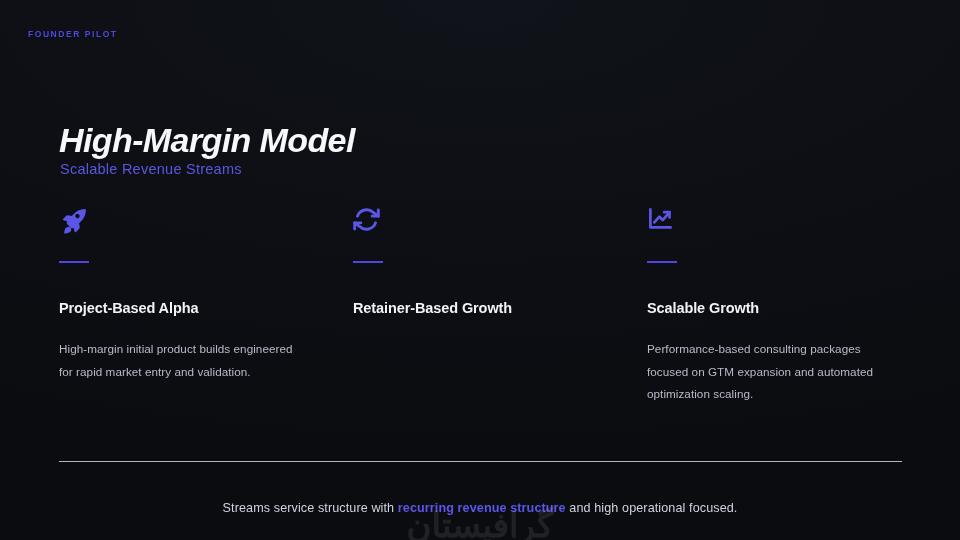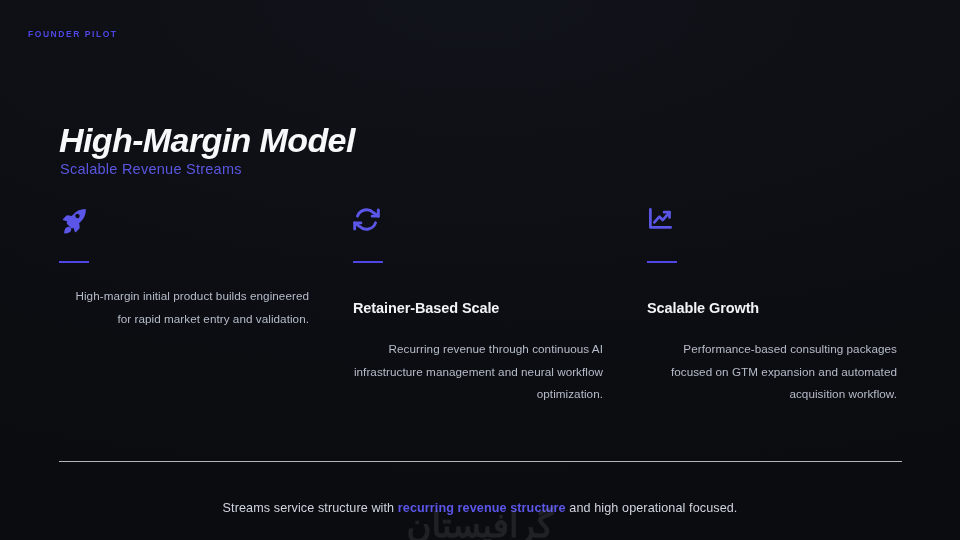--- a/index.html
+++ b/index.html
@@ -102,21 +102,20 @@
     letter-spacing: -0.1px;
     white-space: nowrap;
   }
 
   .col-body {
     margin-top: 22px;
     font-size: 11.7px;
     line-height: 22.5px;
     color: #b6bcc9;
     letter-spacing: 0.05px;
-    text-align: right;
   }
 
   
   .footer-rule {
     position: absolute;
     left: 59px;
     top: 461px;
     width: 843px;
     height: 1px;
     background: #d9dce2;
@@ -170,48 +169,48 @@
   <div class="columns">
 
     <div class="col">
       <div class="col-icon">
         <svg width="30" height="30" viewBox="0 0 24 24" fill="currentColor" aria-hidden="true">
           <path d="M21.3 2.7c-.15-.15-.37-.23-.6-.22-3.4.12-6.5 1.45-8.9 3.83l-1.6 1.6-3.05-.5a1.6 1.6 0 0 0-1.4.45L3.3 10.3a.7.7 0 0 0 .3 1.17l3.05.95-.1.1a1.4 1.4 0 0 0-.1 1.85l3.18 3.18c.5.5 1.3.47 1.85-.1l.1-.1.95 3.05a.7.7 0 0 0 1.17.3l2.44-2.45c.38-.38.55-.9.45-1.4l-.5-3.05 1.6-1.6c2.38-2.4 3.71-5.5 3.83-8.9a.73.73 0 0 0-.22-.6zM16.1 9.1a1.75 1.75 0 1 1-2.47-2.47A1.75 1.75 0 0 1 16.1 9.1z"></path>
           <path d="M5.6 17.1c-.9.9-1.36 3.2-1.5 4.3-.05.4.28.73.68.68 1.1-.14 3.4-.6 4.3-1.5.95-.95.98-2.4.07-3.3-.9-.91-2.35-.88-3.3.07z"></path>
         </svg>
       </div>
       <div class="col-rule"></div>
+      <div class="col-title">Project-Based Alpha</div>
       <div class="col-body">High-margin initial product builds engineered for rapid market entry and validation.</div>
     </div>
 
     <div class="col">
       <div class="col-icon">
         <svg width="27" height="27" viewBox="0 0 24 24" fill="none" stroke="currentColor" stroke-width="2.6" stroke-linecap="round" stroke-linejoin="round" aria-hidden="true">
           <polyline points="22.5 3.5 22.5 9 17 9"></polyline>
           <polyline points="1.5 20.5 1.5 15 7 15"></polyline>
           <path d="M4.01 9a8.5 8.5 0 0 1 14-3.17L22.5 9"></path>
           <path d="M19.99 15a8.5 8.5 0 0 1-14 3.17L1.5 15"></path>
         </svg>
       </div>
       <div class="col-rule"></div>
-      <div class="col-title">Retainer-Based Scale</div>
-      <div class="col-body">Recurring revenue through continuous AI infrastructure management and neural workflow optimization.</div>
+      <div class="col-title">Retainer-Based Growth</div>
     </div>
 
     <div class="col">
       <div class="col-icon">
         <svg width="27" height="27" viewBox="0 0 24 24" fill="none" stroke="currentColor" stroke-width="2.4" stroke-linecap="round" stroke-linejoin="round" aria-hidden="true">
           <polyline points="3 3 3 19 21 19"></polyline>
           <polyline points="6.5 14.5 11 9.5 14 12.5 20 5.5"></polyline>
           <polyline points="20 10.2 20 5.5 15.2 5.5"></polyline>
         </svg>
       </div>
       <div class="col-rule"></div>
       <div class="col-title">Scalable Growth</div>
-      <div class="col-body">Performance-based consulting packages focused on GTM expansion and automated acquisition workflow.</div>
+      <div class="col-body">Performance-based consulting packages focused on GTM expansion and automated optimization scaling.</div>
     </div>
 
   </div>
 
   <div class="footer-rule"></div>
 
   <div class="footer-text">
     <span>Streams service structure with </span><span class="hl">recurring revenue structure</span><span> and high operational focused.</span>
   </div>
 

